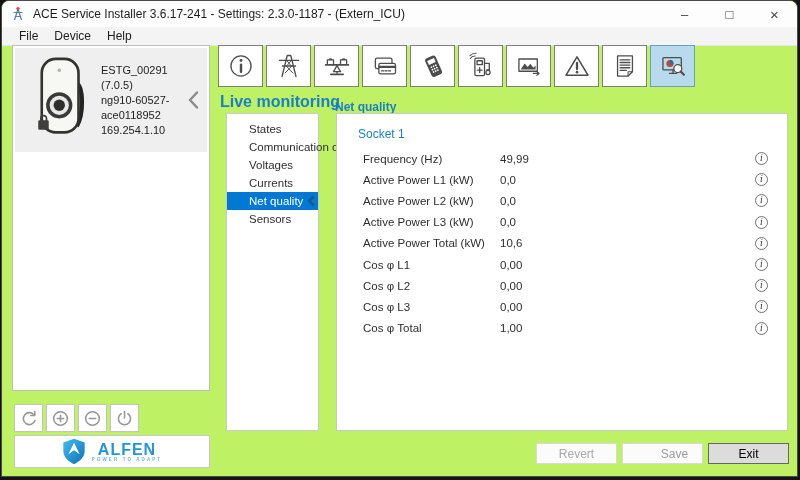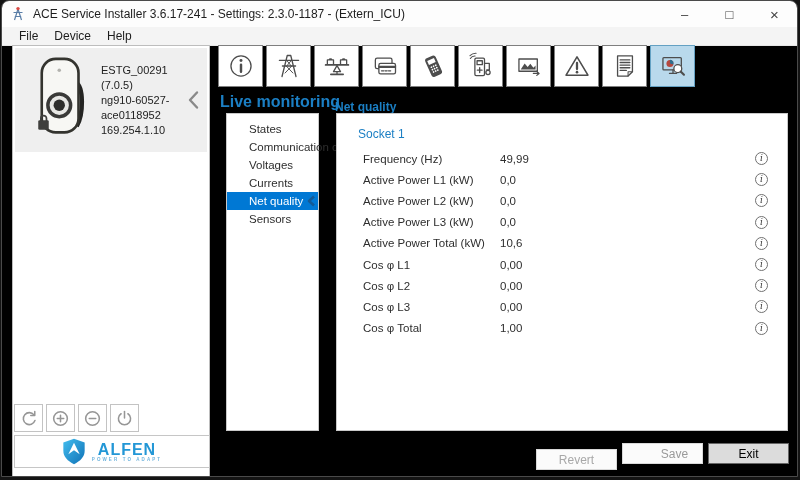--- a/index.html
+++ b/index.html
@@ -1,37 +1,37 @@
 <!DOCTYPE html>
 <html><head>
 <meta charset="utf-8">
 <style>
   * { margin:0; padding:0; box-sizing:border-box; }
   html,body { width:800px; height:480px; overflow:hidden; background:#141414;
               font-family:"Liberation Sans", sans-serif; }
   .window { position:absolute; left:1px; top:0; width:797px; height:477px;
-            background:#000000; border:1px solid #4a4a4a; border-radius:8px 8px 0 0; overflow:hidden; }
+            background:#bef264; border:1px solid #4a4a4a; border-radius:8px 8px 0 0; overflow:hidden; }
 
   
   .titlebar { position:absolute; left:0; top:0; right:0; height:26px; background:#fdfdfd;
               display:flex; align-items:center; padding-left:8px; }
   .app-icon { width:16px; height:16px; margin-right:7px; flex:0 0 auto; }
   .title-text { font-size:12px; color:#1d1d1d; white-space:nowrap; }
   .win-controls { position:absolute; right:0; top:0; height:26px; display:flex; }
   .win-btn { width:45px; height:26px; display:flex; align-items:center; justify-content:center;
              font-size:13px; color:#444; }
   .win-btn.close { font-size:15px; }
 
   
   .menubar { position:absolute; left:0; top:26px; right:0; height:19px; background:#f4f4f4;
              border-bottom:1px solid #e6e6e6; display:flex; align-items:center; padding-left:9px; }
   .menu-item { font-size:12px; color:#1d1d1d; padding:0 8px; }
 
   
-  .device-list { position:absolute; left:10px; top:44px; width:198px; height:436px;
+  .device-list { position:absolute; left:10px; top:44px; width:198px; height:346px;
                  border:1px solid #bdbdbd; background:#fff; }
   .device-item { position:absolute; left:2px; top:2px; right:2px; height:104px; background:#efefef;
                  display:flex; align-items:center; }
   .charger-img { width:56px; height:94px; margin-left:18px; flex:0 0 auto; }
   .device-text { margin-left:12px; font-size:11px; color:#222; line-height:15px; flex:1 1 auto; }
   .device-collapse { width:16px; height:20px; margin-right:6px; flex:0 0 auto; }
 
   .device-actions { position:absolute; left:12px; top:403px; display:flex; gap:3px; }
   .action-btn { width:29px; height:28px; border:1px solid #c3c3c3; background:#fff;
                 display:flex; align-items:center; justify-content:center; }
@@ -71,21 +71,21 @@
   .mrow .val { font-size:11.5px; color:#2e2e2e; }
   .info-badge { width:13px; height:13px; border:1px solid #707070; border-radius:50%;
                 display:flex; align-items:center; justify-content:center;
                 font-family:"DejaVu Serif", serif; font-style:italic; font-size:9px;
                 color:#3c3c3c; line-height:1; }
 
   
   .footer-btn { position:absolute; top:442px; width:81px; height:21px; font-size:12px;
                 display:flex; align-items:center; justify-content:center;
                 font-family:"Liberation Sans", sans-serif; }
-  .btn-revert { left:534px; background:#fbfbfb; border:1px solid #d9d9d9; color:#a8a8a8;margin-top:6px; }
+  .btn-revert { left:534px; background:#fbfbfb; border:1px solid #d9d9d9; color:#a8a8a8; }
   .btn-save   { left:620px; background:#fbfbfb; border:1px solid #d9d9d9; color:#9a9a9a;padding-left:24px; }
   .btn-exit   { left:706px; background:#dcdcdc; border:1px solid #666666; color:#000; }
 
   .sicon { stroke:#969696; stroke-width:1.6; fill:none; stroke-linecap:round; stroke-linejoin:round; }
 </style>
 </head>
 <body>
 
 <div class="window">
 

